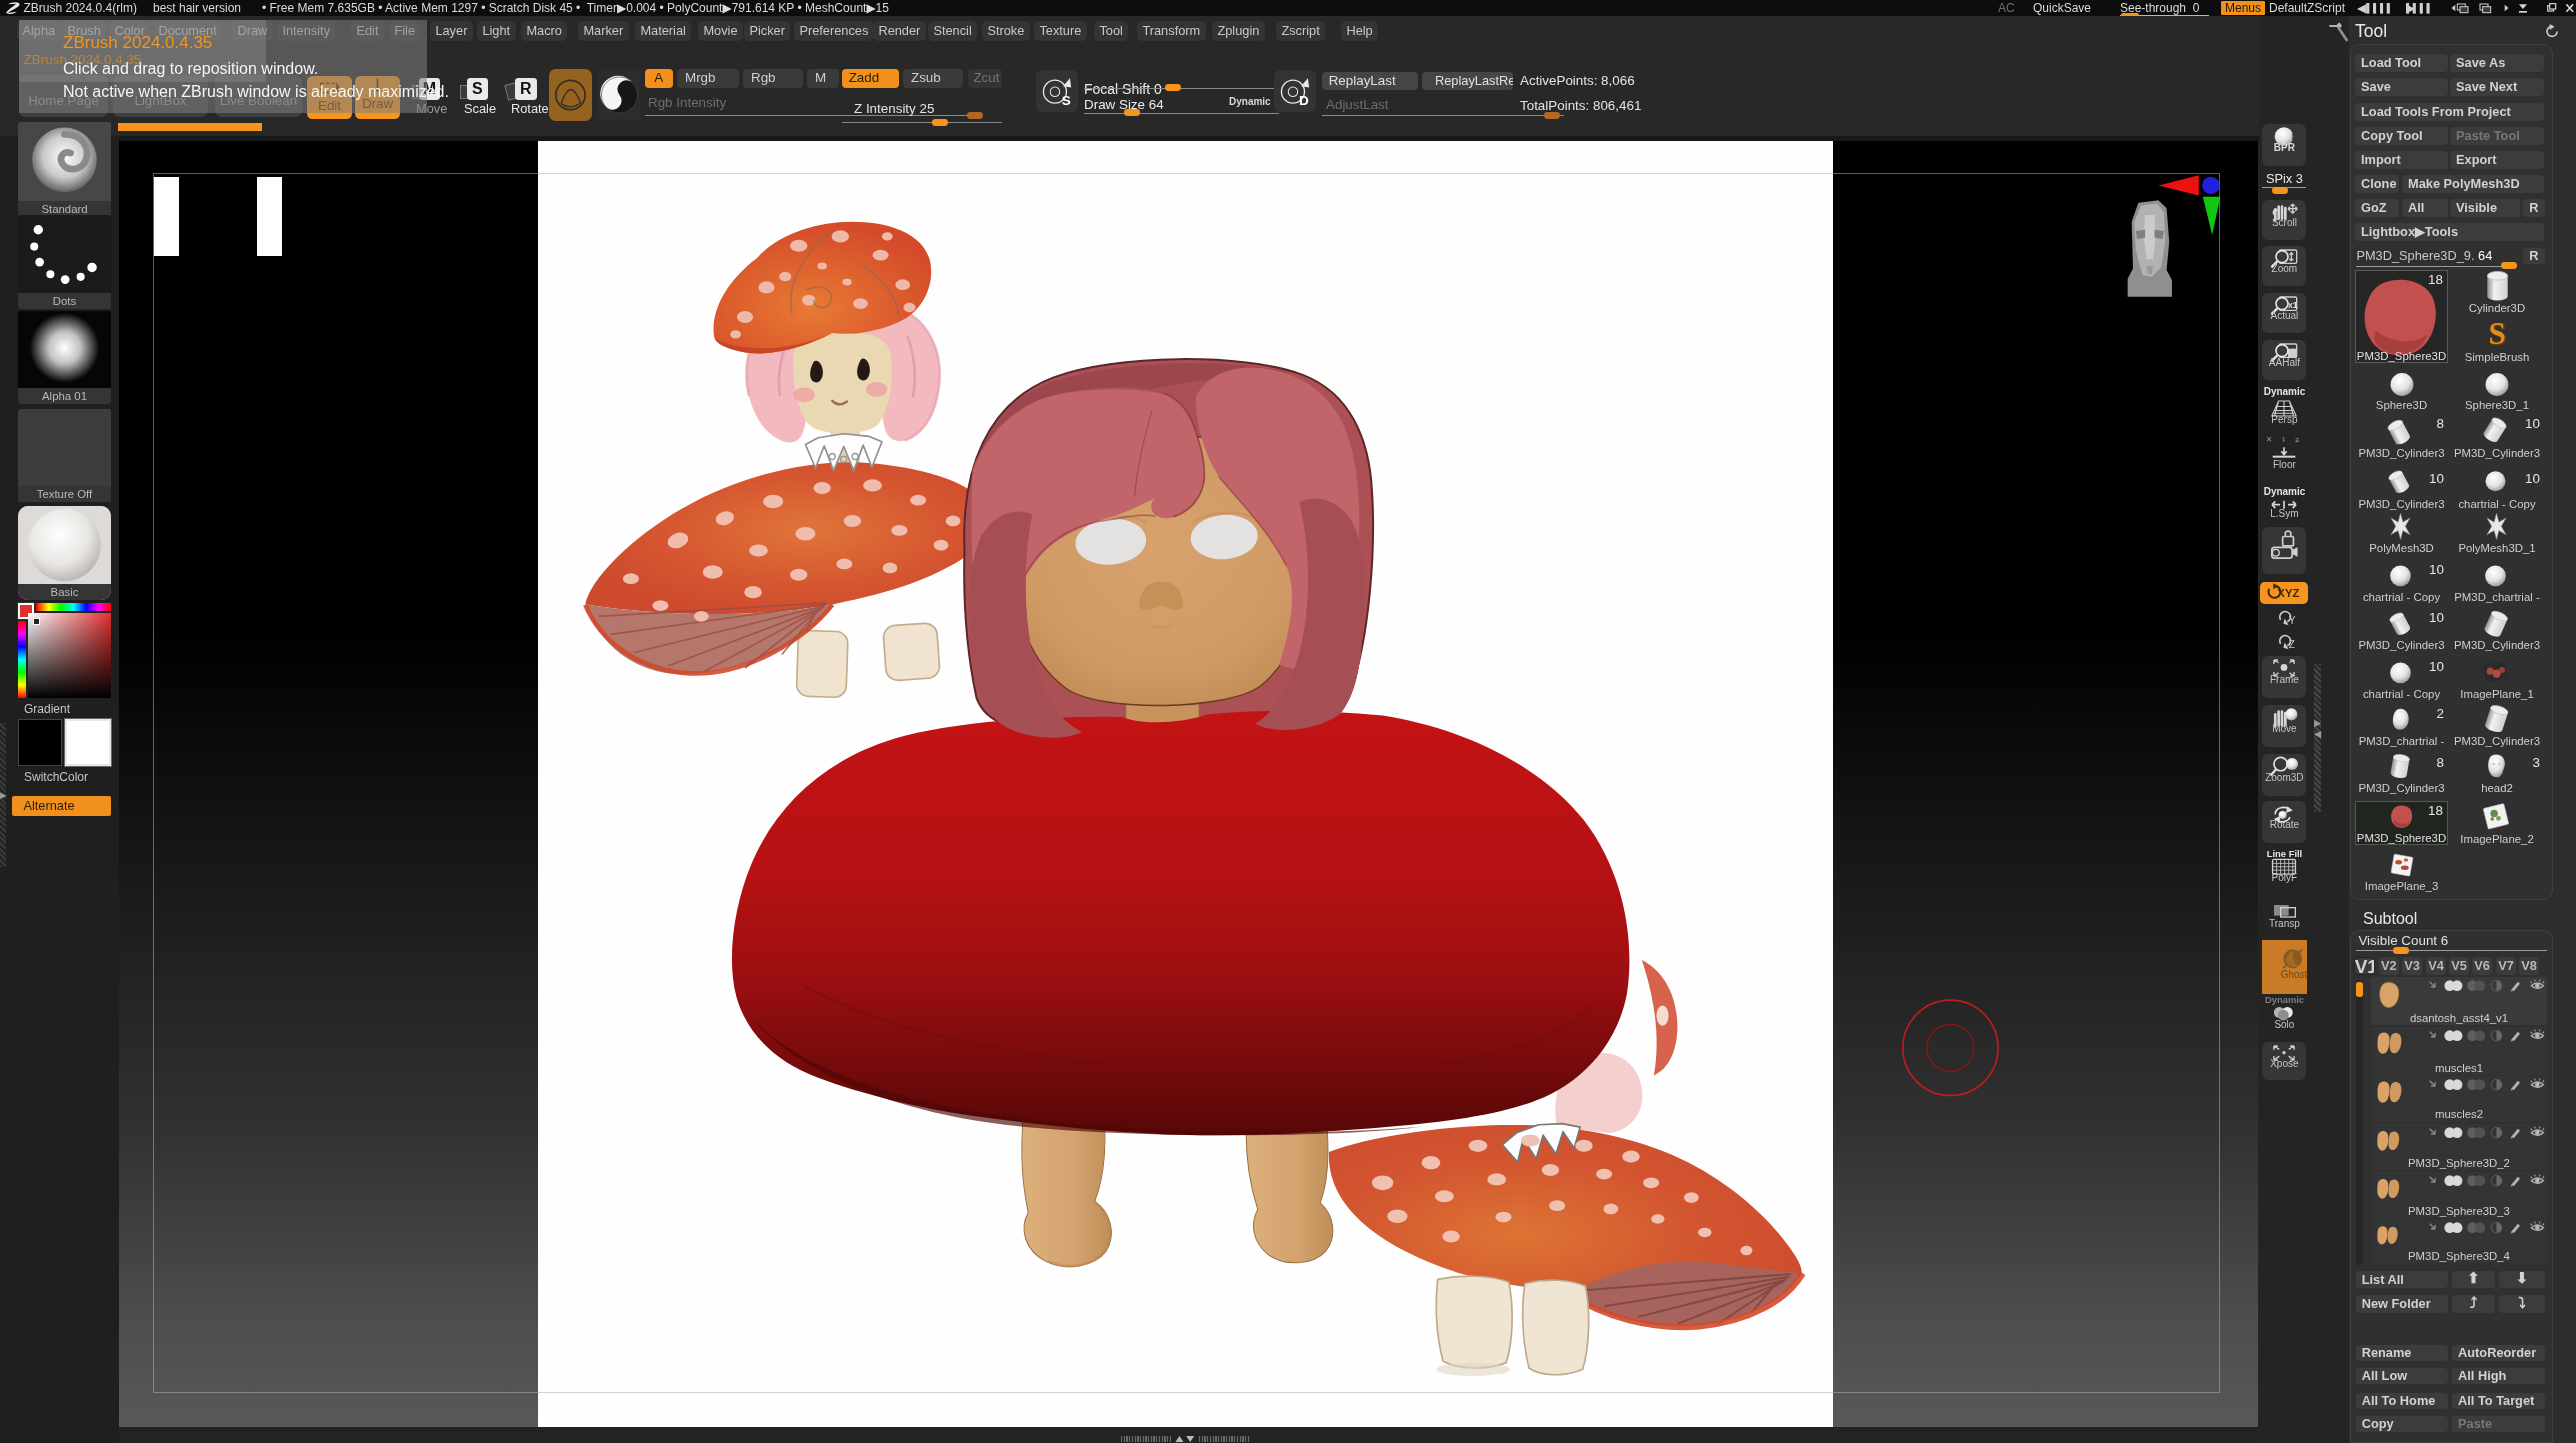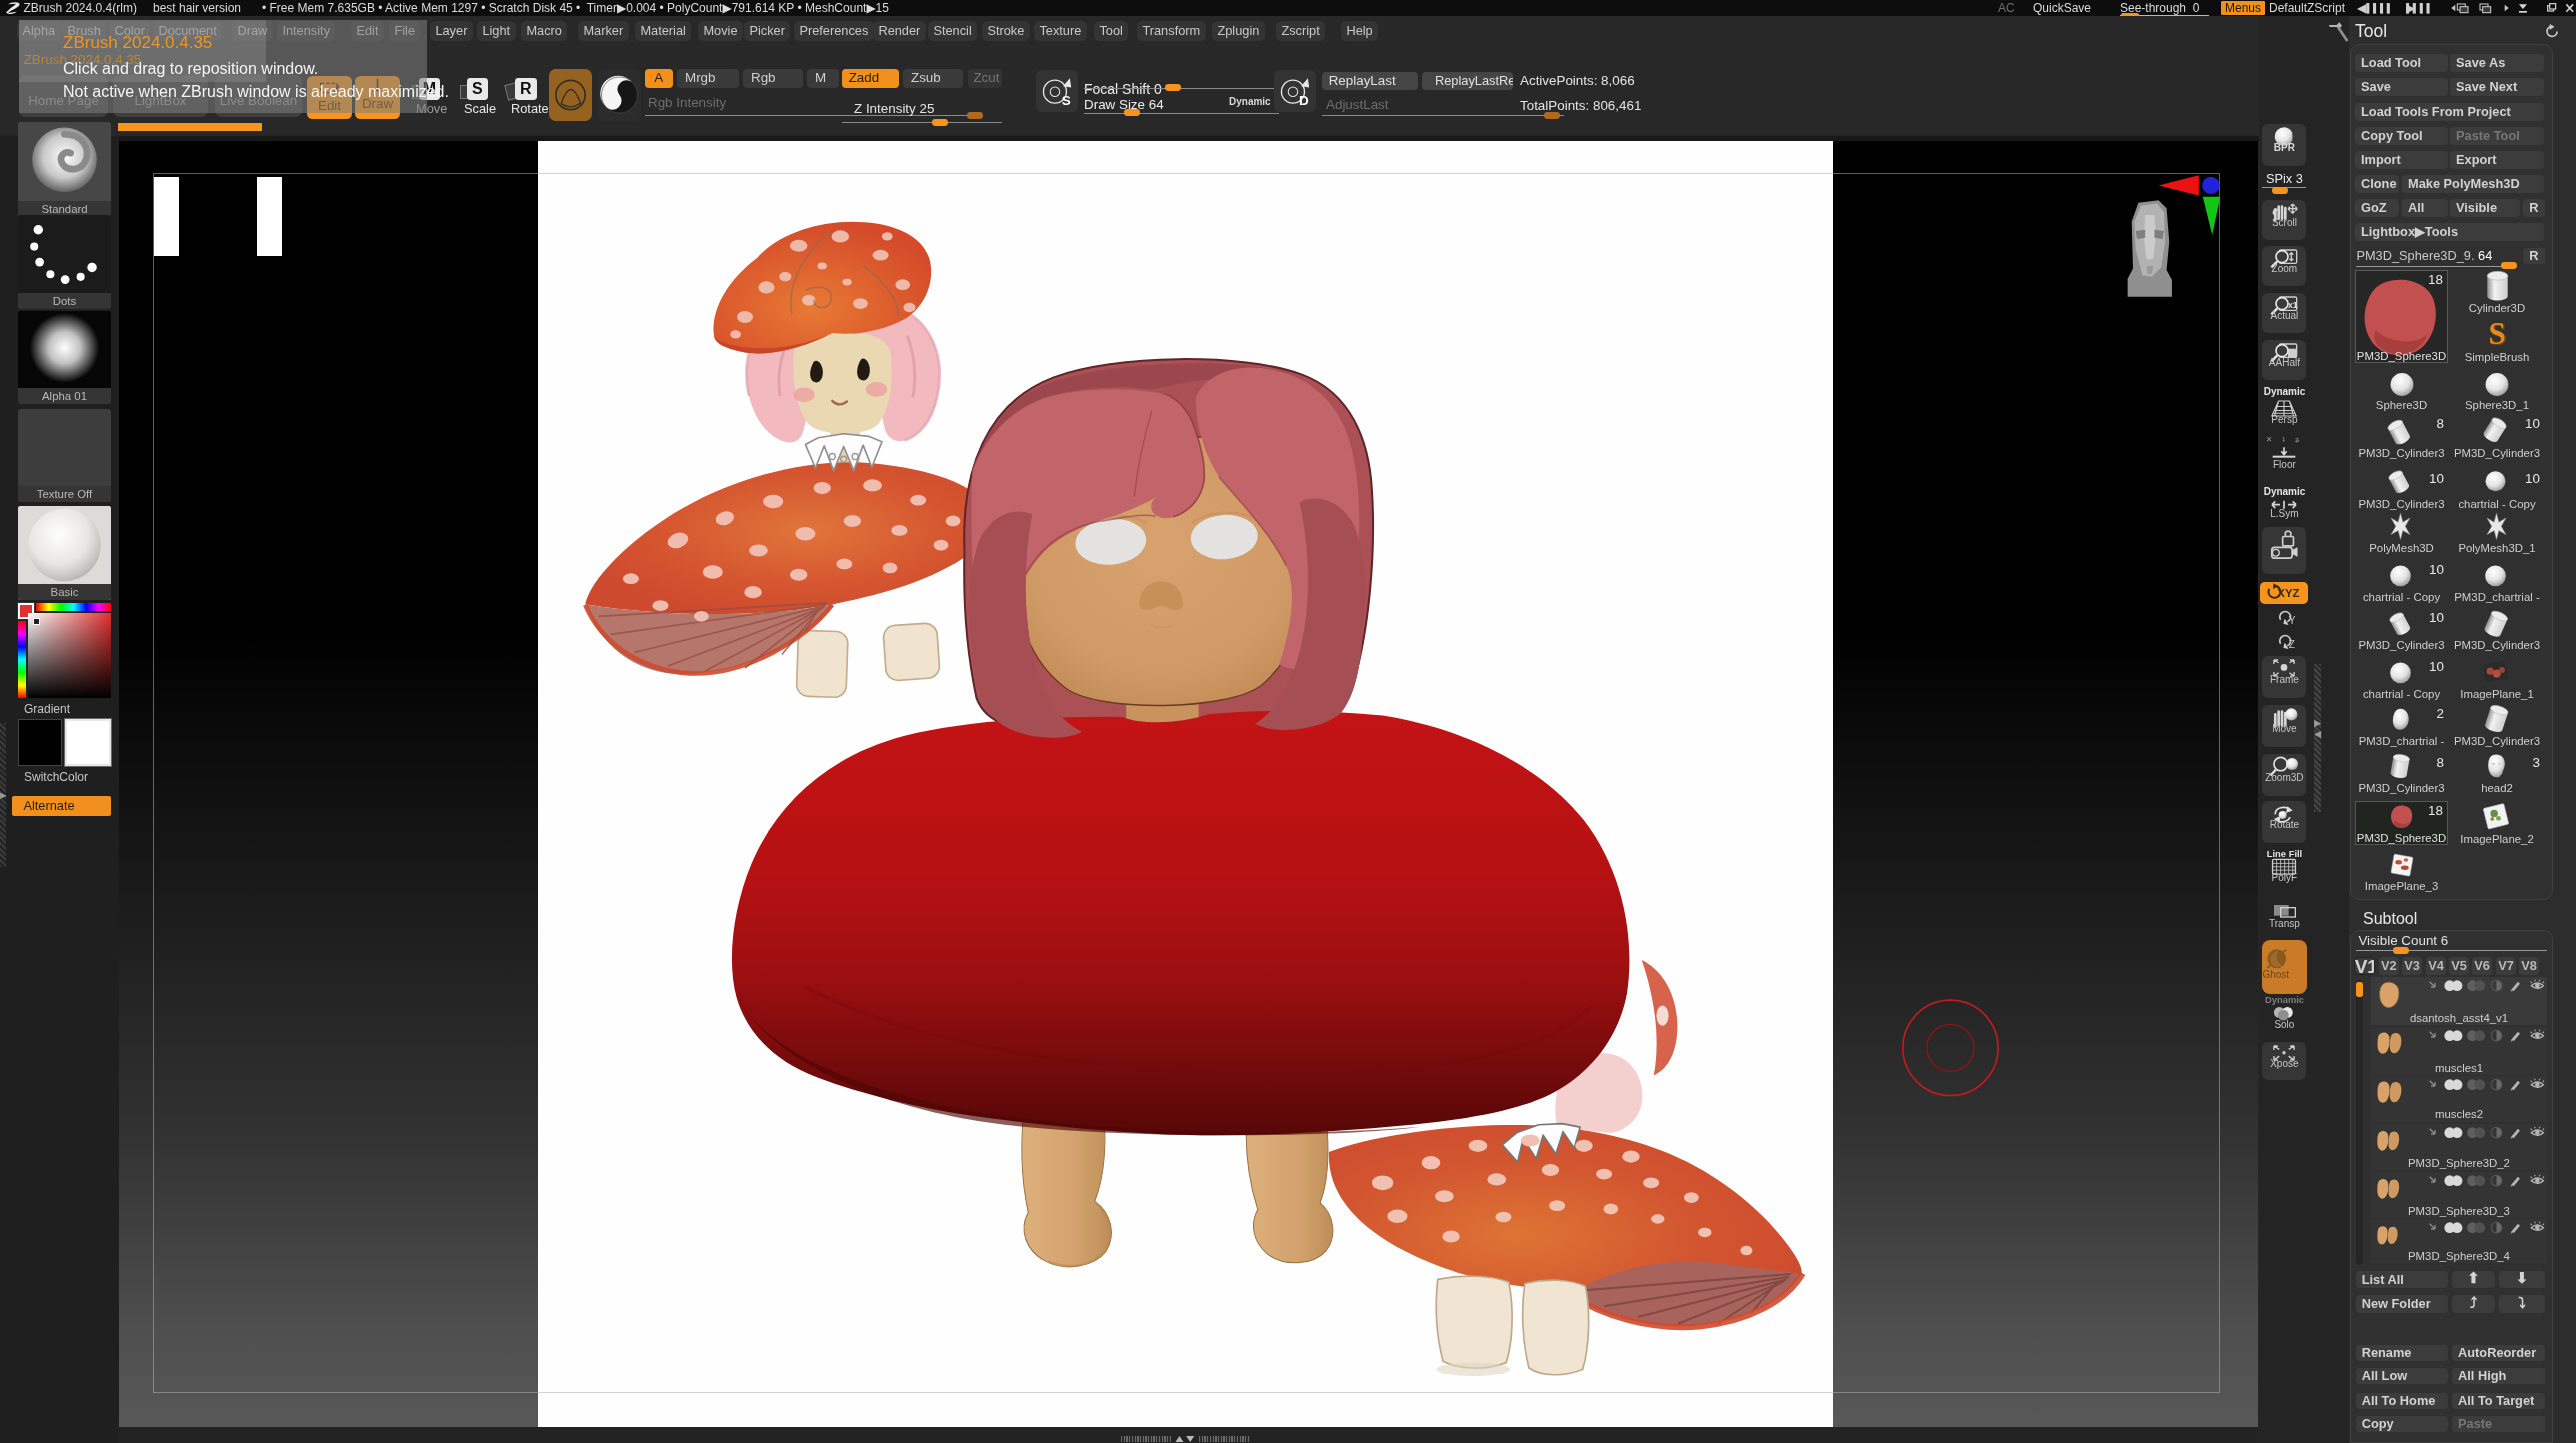--- a/index.html
+++ b/index.html
@@ -514,21 +514,21 @@
             </radialGradient>
           </defs>
         <rect width="138" height="115" fill="#060606"></rect>
           <circle cx="69" cy="55" r="52" fill="url(#alph)"></circle>
       </svg>
       <div class="thumblbl">Alpha 01</div>
     </div>
     <div class="thumb" style="top:273px;height:93px;background:#3d3d3d;">
       <div class="thumblbl">Texture Off</div>
     </div>
-    <div class="thumb" style="top:370px;height:94px;background:#f0abfc;">
+    <div class="thumb" style="top:370px;height:94px;background:#f0abfc;border-radius:10px;">
       <svg width="93" height="78" viewBox="0 0 138 116">
           <defs>
         <radialGradient id="basicg" cx="42%" cy="36%" r="68%">
               <stop offset="0%" stop-color="#fefefe"></stop>
               <stop offset="60%" stop-color="#e8e6e3"></stop>
               <stop offset="100%" stop-color="#b5b2ae"></stop>
             </radialGradient>
           </defs>
         <rect width="138" height="116" fill="#dddbd8"></rect>
           <circle cx="69" cy="58" r="54" fill="url(#basicg)"></circle>
@@ -769,21 +769,21 @@
         </svg>
       <div style="margin-top:-5.4px;">PolyF</div>
     </div>
     <div class="stripbtn" style="top:885px;height:35px;background:none;">
       <svg width="34" height="20" viewBox="0 0 50 30">
           <rect x="10" y="6" width="22" height="16" fill="#8a8a8a"></rect>
           <rect x="20" y="10" width="22" height="14" fill="none" stroke="#cfcfcf" stroke-width="2"></rect>
         </svg>
       <div style="margin-top:-5.4px;">Transp</div>
     </div>
-    <div class="abs" style="left:3.4px;top:924px;width:45px;height:54px;background:#c97b28;border-radius:8px;text-align:left;">
+    <div class="abs" style="left:3.4px;top:924px;width:45px;height:54px;background:#c97b28;border-radius:0;text-align:right;">
       <svg width="29.5" height="29.5" viewBox="0 0 44 44" style="margin-top:4px;">
           <circle cx="22" cy="22" r="14" fill="#8a5a20"></circle>
           <path d="M8 36 L36 8" stroke="#8a5a20" stroke-width="3"></path>
           <path d="M14 30 C10 22 14 12 24 10 C20 18 22 28 30 32 C24 36 18 35 14 30 Z" fill="#a06a28"></path>
         </svg>
       <div style="margin-top:-6.7px;color:#6b4a1a;font-size:10px;">Ghost</div>
     </div>
     <div class="striplbl" style="top:978px;color:#7e7e7e;font-weight:bold;font-size:9.4px;">Dynamic</div>
     <div class="stripbtn" style="top:989px;height:31px;background:none;">
       <svg width="34" height="17.5" viewBox="0 0 50 26">

